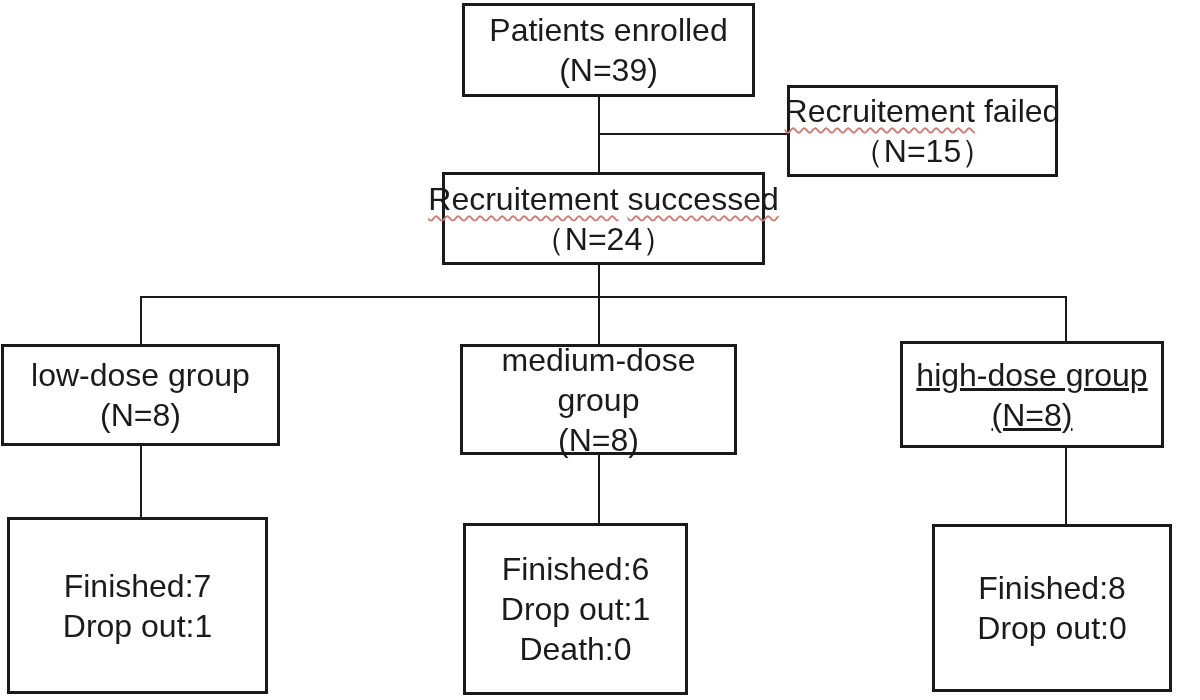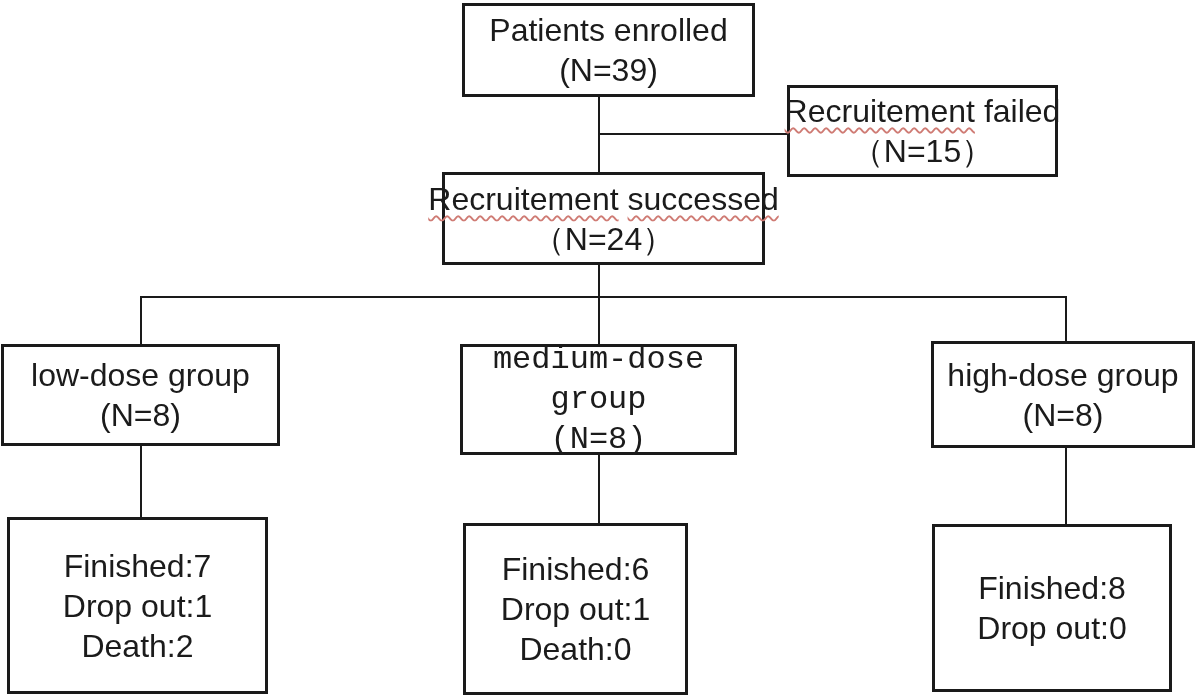--- a/index.html
+++ b/index.html
@@ -38,22 +38,22 @@
     text-decoration-color:var(--squiggle);
     text-decoration-thickness:2px;
     text-underline-offset:5px;
     text-decoration-skip-ink:none;
   }
   
   #box-enrolled      {left:462px;top:3px;  width:293px;height:94px;}
   #box-failed        {left:787px;top:85px; width:271px;height:92px;}
   #box-successed     {left:442px;top:172px;width:323px;height:93px;}
   #box-low-group     {left:1px;  top:344px;width:279px;height:102px;}
-  #box-medium-group  {left:460px;top:344px;width:277px;height:111px;font-family:Liberation Mono, monospace;}
-  #box-high-group    {left:931px;top:341px;width:264px;height:107px;}
+  #box-medium-group  {left:460px;top:344px;width:277px;height:111px;}
+  #box-high-group    {left:900px;top:341px;width:264px;height:107px;text-decoration:underline;}
   #box-low-outcome   {left:7px;  top:517px;width:261px;height:177px;}
   #box-medium-outcome{left:463px;top:523px;width:225px;height:172px;}
   #box-high-outcome  {left:932px;top:524px;width:240px;height:168px;}
   
   #conn-enrolled-down   {left:598px; top:97px; width:2px;  height:76px;}
   #conn-failed-branch   {left:598px; top:133px;width:190px;height:2px;}
   #conn-successed-down  {left:598px; top:265px;width:2px;  height:80px;}
   #conn-distribution    {left:140px; top:296px;width:927px;height:2px;}
   #conn-low-drop        {left:140px; top:296px;width:2px;  height:49px;}
   #conn-high-drop       {left:1065px;top:296px;width:2px;  height:46px;}
@@ -106,21 +106,20 @@
   </div>
 
   <div class="box" id="box-high-group">
     <div>high-dose group</div>
     <div>(N=8)</div>
   </div>
 
   <div class="box" id="box-low-outcome">
     <div>Finished:7</div>
     <div>Drop out:1</div>
-    <div>Death:2</div>
   </div>
 
   <div class="box" id="box-medium-outcome">
     <div>Finished:6</div>
     <div>Drop out:1</div>
     <div>Death:0</div>
   </div>
 
   <div class="box" id="box-high-outcome">
     <div>Finished:8</div>

